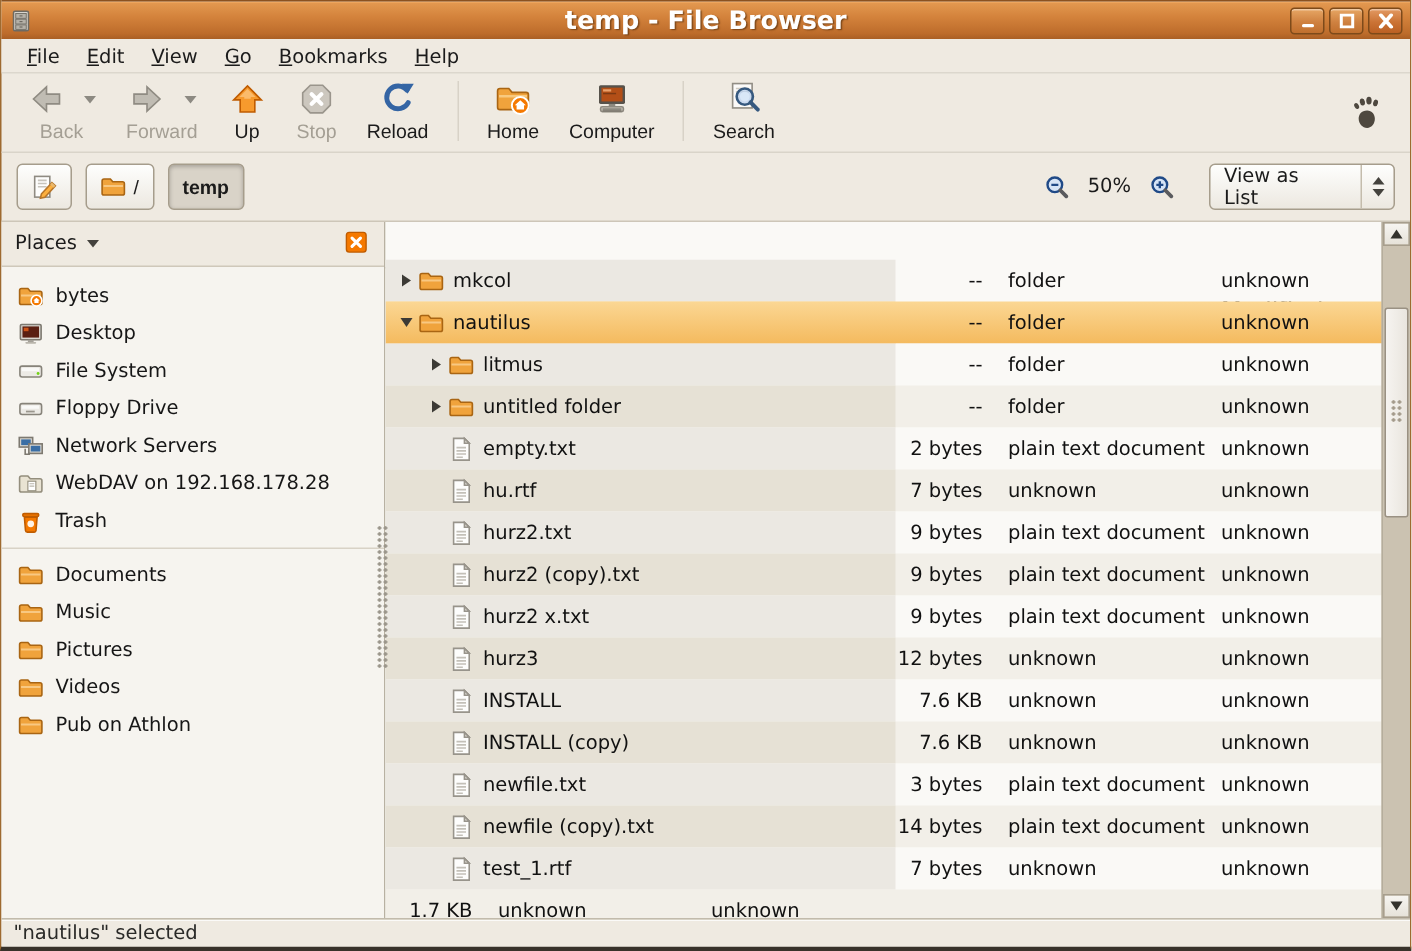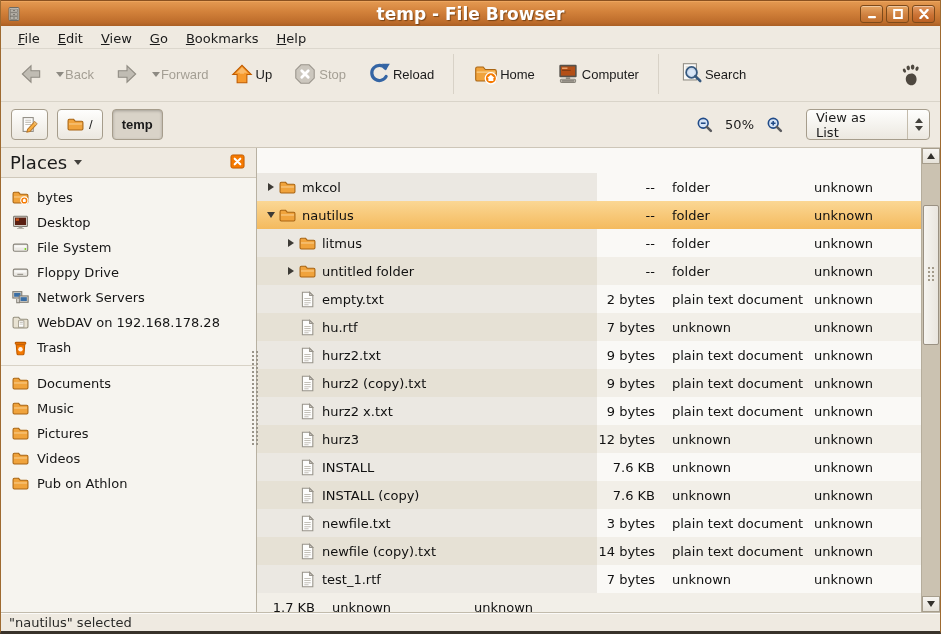--- a/index.html
+++ b/index.html
@@ -24,21 +24,21 @@
   .wbtn.close { background:linear-gradient(#e39a63,#cb7335 55%,#bb6023); }
 
   
   .menubar { height:22px; flex:0 0 22px; display:flex; align-items:flex-end; padding:0 8px; background:#efeae1; }
   .menu-item { display:inline-block; font-size:13px; padding:2px 9px; color:#1b1b1b; }
   .menu-item::first-letter { text-decoration:underline; }
 
   
   .toolbar { height:54px; flex:0 0 54px; display:flex; align-items:center; padding:2px 8px 4px;
     border-top:1px solid #dcd7cd; border-bottom:1px solid #d9d4c9; gap:2px; }
-  .tb-item { display:flex; flex-direction:row; align-items:center; justify-content:space-between;
+  .tb-item { display:flex; flex-direction:column; align-items:center; justify-content:space-between;
     padding:2px 9px; gap:1px; background:none; border:none; }
   .tb-top { display:flex; align-items:center; }
   .tb-label { font-size:13px; color:#1b1b1b; white-space:nowrap; }
   .tb-item.disabled .tb-label { color:#a49f94; }
   .tb-dd { width:0; height:0; border-left:4px solid transparent; border-right:4px solid transparent;
     border-top:5px solid #8d8a82; margin-left:12px; }
   .tb-sep { width:1px; height:40px; background:#d8d2c7; margin:0 8px; flex:0 0 1px; }
   .tb-logo { margin-left:auto; margin-right:8px; display:flex; }
 
   
@@ -58,21 +58,21 @@
     display:flex; flex-direction:column; align-items:center; justify-content:center; gap:3px; }
   .tri-up { width:0;height:0; border-left:4px solid transparent; border-right:4px solid transparent; border-bottom:5px solid #44423d; }
   .tri-down { width:0;height:0; border-left:4px solid transparent; border-right:4px solid transparent; border-top:5px solid #44423d; }
 
   
   .body { flex:1 1 auto; min-height:0; display:flex; position:relative; }
 
   .sidebar { width:256px; flex:0 0 256px; display:flex; flex-direction:column; border-right:1px solid #b8b1a2; }
   .sidebar-header { height:30px; flex:0 0 30px; background:#efeae1; border-bottom:1px solid #cfc8ba;
     display:flex; align-items:center; padding:0 9px; }
-  .places-btn { display:flex; align-items:center; gap:7px; font-size:18px; color:#1b1b1b; }
+  .places-btn { display:flex; align-items:center; gap:7px; font-size:13px; color:#1b1b1b; }
   .places-close { margin-left:auto; display:flex; background:none; border:none; padding:0; }
   .sidebar-list { flex:1; background:#f6f4ef; padding-top:7px; overflow:hidden; }
   .side-item { height:25px; display:flex; align-items:center; gap:8px; padding:0 11px; font-size:13px; color:#161616; white-space:nowrap; }
   .side-sep { height:1px; background:#d8d2c6; margin:5px 0; }
   .pane-grip { position:absolute; left:250px; top:202px; width:8px; height:96px; z-index:3;
     background-image:radial-gradient(#9a958a 1px, rgba(0,0,0,0) 1.3px); background-size:4px 4px; }
 
   
   .listview { flex:1 1 auto; min-width:0; position:relative; background:#faf9f6; display:flex; flex-direction:column; overflow:hidden; }
   .list-header { height:25px; flex:0 0 25px; display:flex; padding-right:19px; }

